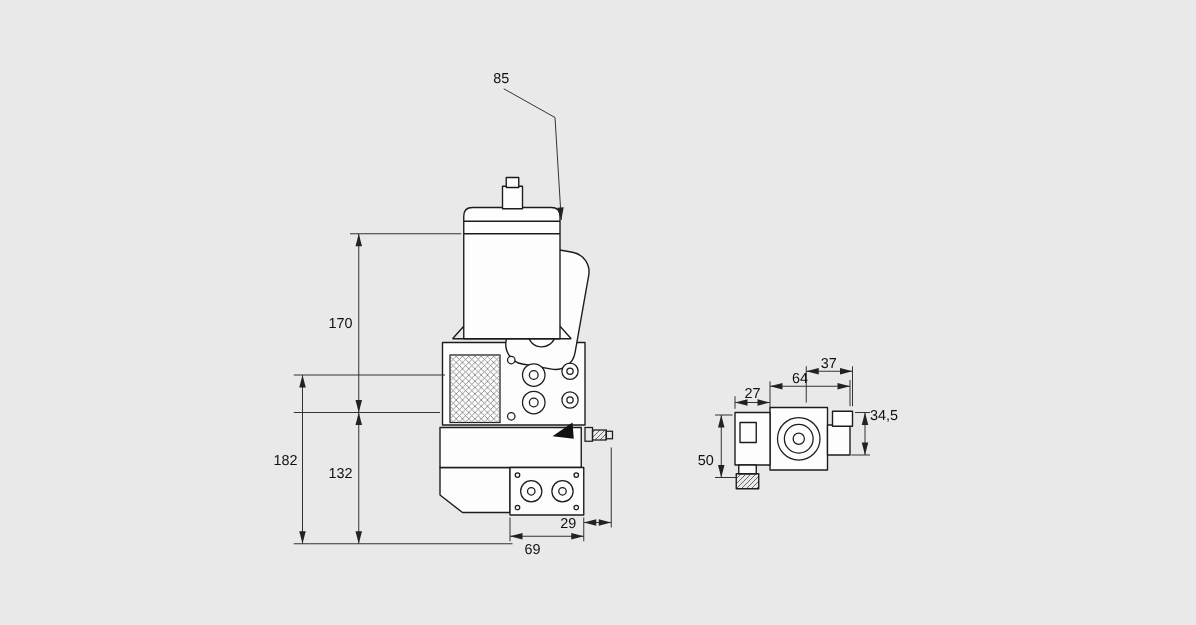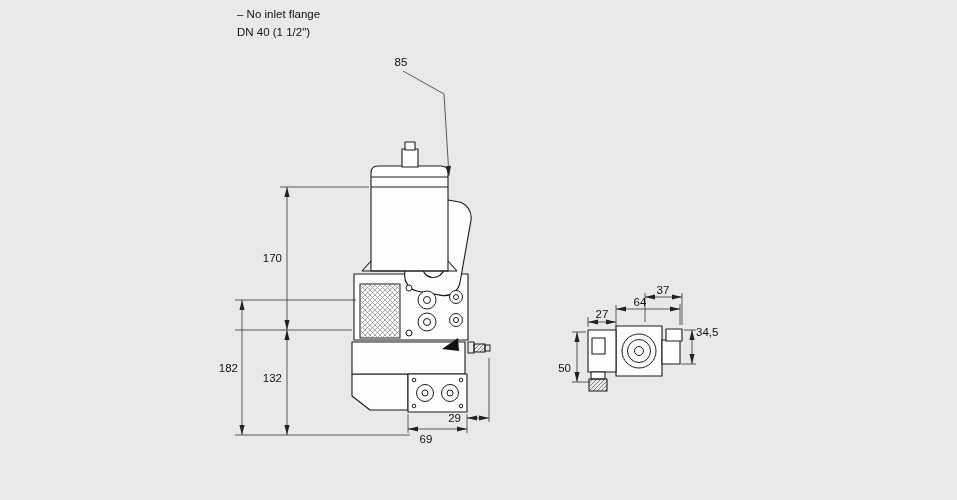--- a/index.html
+++ b/index.html
@@ -21,24 +21,20 @@
   }
   .outline{stroke:#1c1c1c;stroke-width:1.1;fill:#fdfdfd;stroke-linejoin:round;}
   .detail{stroke:#1c1c1c;stroke-width:1;fill:none;}
   .dim{stroke:#333;stroke-width:0.8;fill:none;}
 </style>
 </head>
 <body>
 
 <div class="canvas" style="background: rgb(233, 233, 233);">
 
-  <div class="hdr">
-    <div>– No inlet flange</div>
-    <div>DN 40 (1 1/2")</div>
-  </div>
 
   <svg class="drawing" width="957" height="500" viewBox="0 0 957 500">
     <defs>
       <marker id="arr" viewBox="0 0 12 8" refX="11" refY="4" markerWidth="12" markerHeight="8" markerUnits="userSpaceOnUse" orient="auto-start-reverse">
         <path d="M1,1.4 L11,4 L1,6.6 Z" fill="#222"></path>
       </marker>
       <pattern id="mesh" width="5" height="5" patternUnits="userSpaceOnUse">
         <path d="M0,5 L5,0 M0,0 L5,5" stroke="#777" stroke-width="0.6" fill="none"></path>
       </pattern>
       <pattern id="hatch" width="4" height="4" patternUnits="userSpaceOnUse">

